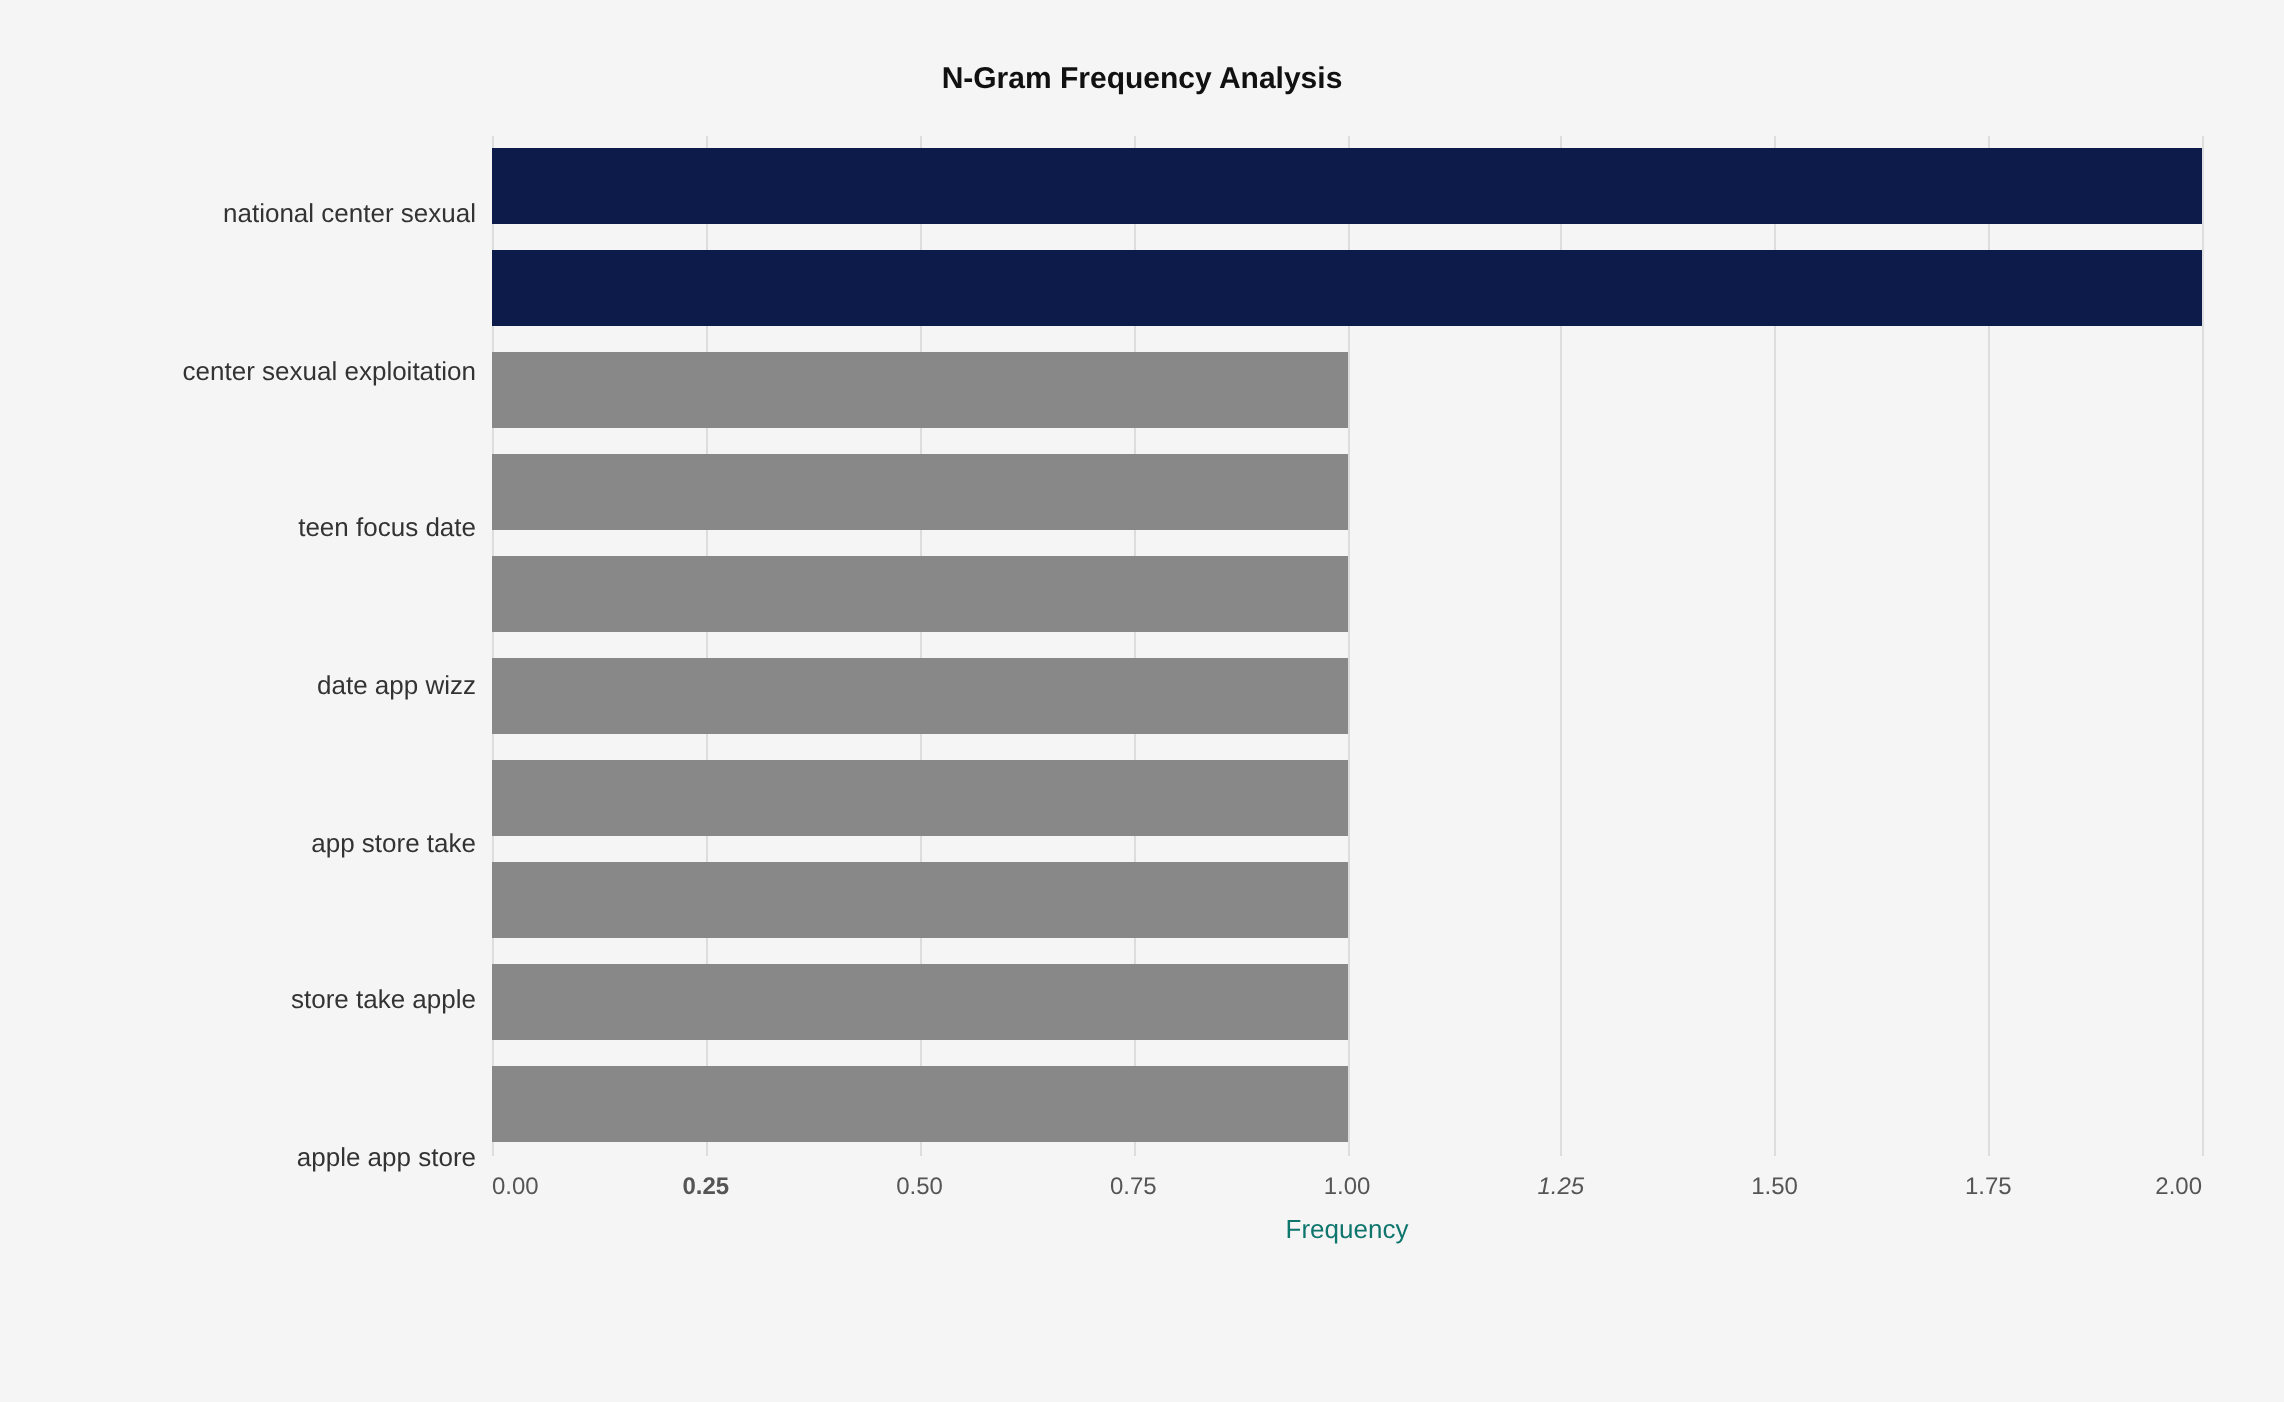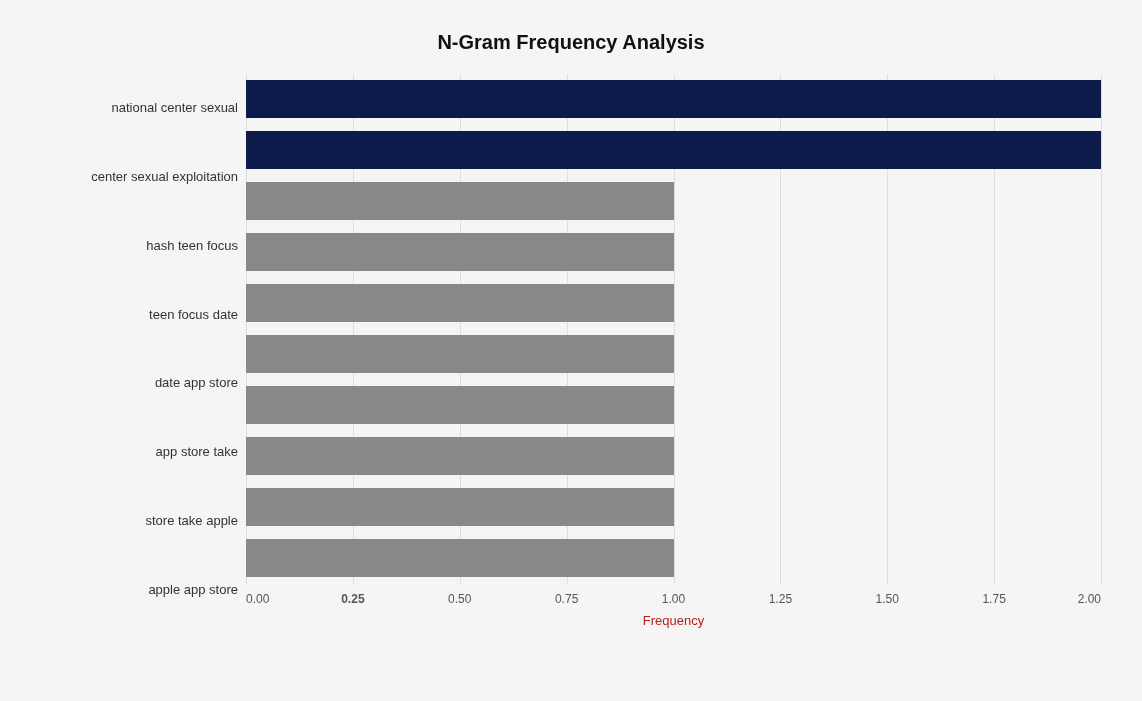--- a/index.html
+++ b/index.html
@@ -14,21 +14,21 @@
     }
     .chart-container {
       background: #f5f5f5;
       width: 1100px;
       height: 680px;
       padding: 20px 20px 60px 20px;
       position: relative;
     }
     .chart-title {
       text-align: center;
-      font-size: 20px;
+      font-size: 15px;
       font-weight: bold;
       color: #111;
       margin-bottom: 20px;
     }
     .chart-area {
       display: flex;
       flex-direction: row;
       width: 100%;
       height: calc(100% - 50px);
       position: relative;
@@ -122,38 +122,37 @@
       color: #555;
       text-align: center;
       transform: translateX(-50%);
     }
     .x-tick:first-child {
       transform: translateX(0);
     }
     .x-axis-label {
       text-align: center;
       font-size: 13px;
-      color: #b91c1c;
+      color: #0f766e;
       position: absolute;
       bottom: -10px;
       width: 100%;
     }
   </style>
 </head>
 <body>
 
 <div class="chart-container">
   <div class="chart-title">N-Gram Frequency Analysis</div>
   <div class="chart-area">
     <div class="y-axis" id="y-axis">
         <div class="y-label">national center sexual</div>
         <div class="y-label">center sexual exploitation</div>
-        <div class="y-label">hash teen focus</div>
         <div class="y-label">teen focus date</div>
-        <div class="y-label">date app store</div>
+        <div class="y-label">date app wizz</div>
         <div class="y-label">app store take</div>
         <div class="y-label">store take apple</div>
         <div class="y-label">apple app store</div>
       </div>
     <div class="plot-area">
       <div class="grid-and-bars">
         <div class="grid-lines" id="grid-lines">
             <div class="grid-line" style="left: 0%;"></div>
             <div class="grid-line" style="left: 12.5%;"></div>
             <div class="grid-line" style="left: 25%;"></div>
@@ -197,21 +196,21 @@
             </div>
           </div>
       </div>
       <div class="x-axis">
         <div class="x-ticks" id="x-ticks">
             <span class="x-tick" style="position: absolute; left: 0%; transform: translateX(0px);">0.00</span>
             <span class="x-tick" style="position: absolute; left: 12.5%; transform: translateX(-50%); font-weight: bold;">0.25</span>
             <span class="x-tick" style="position: absolute; left: 25%; transform: translateX(-50%);">0.50</span>
             <span class="x-tick" style="position: absolute; left: 37.5%; transform: translateX(-50%);">0.75</span>
             <span class="x-tick" style="position: absolute; left: 50%; transform: translateX(-50%);">1.00</span>
-            <span class="x-tick" style="position: absolute; left: 62.5%; transform: translateX(-50%);">1.25</span>
+            <span class="x-tick" style="position: absolute; left: 62.5%; transform: translateX(-50%); font-style: italic;">1.25</span>
             <span class="x-tick" style="position: absolute; left: 75%; transform: translateX(-50%);">1.50</span>
             <span class="x-tick" style="position: absolute; left: 87.5%; transform: translateX(-50%);">1.75</span>
             <span class="x-tick" style="position: absolute; left: 100%; transform: translateX(-100%);">2.00</span>
           </div>
         <div class="x-axis-label" style="bottom:-4px">Frequency</div>
       </div>
     </div>
   </div>
 </div>
 

